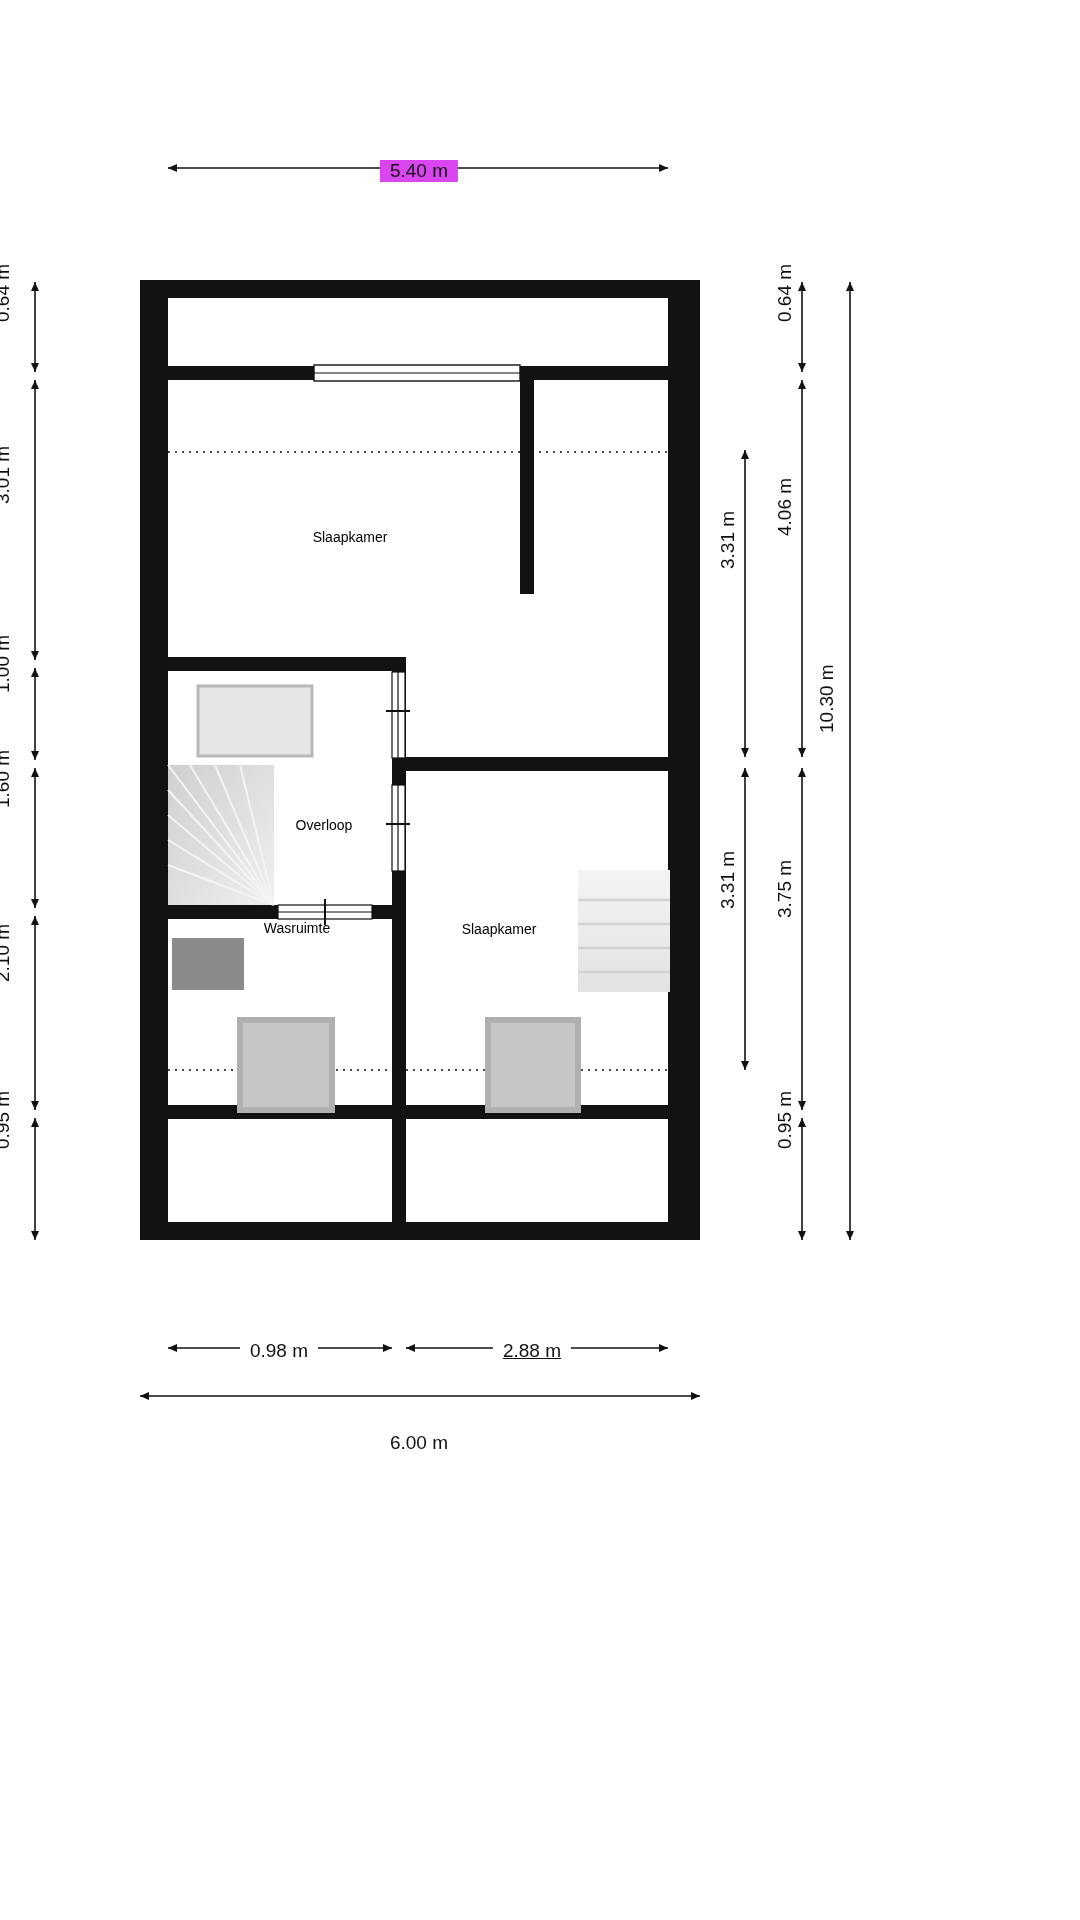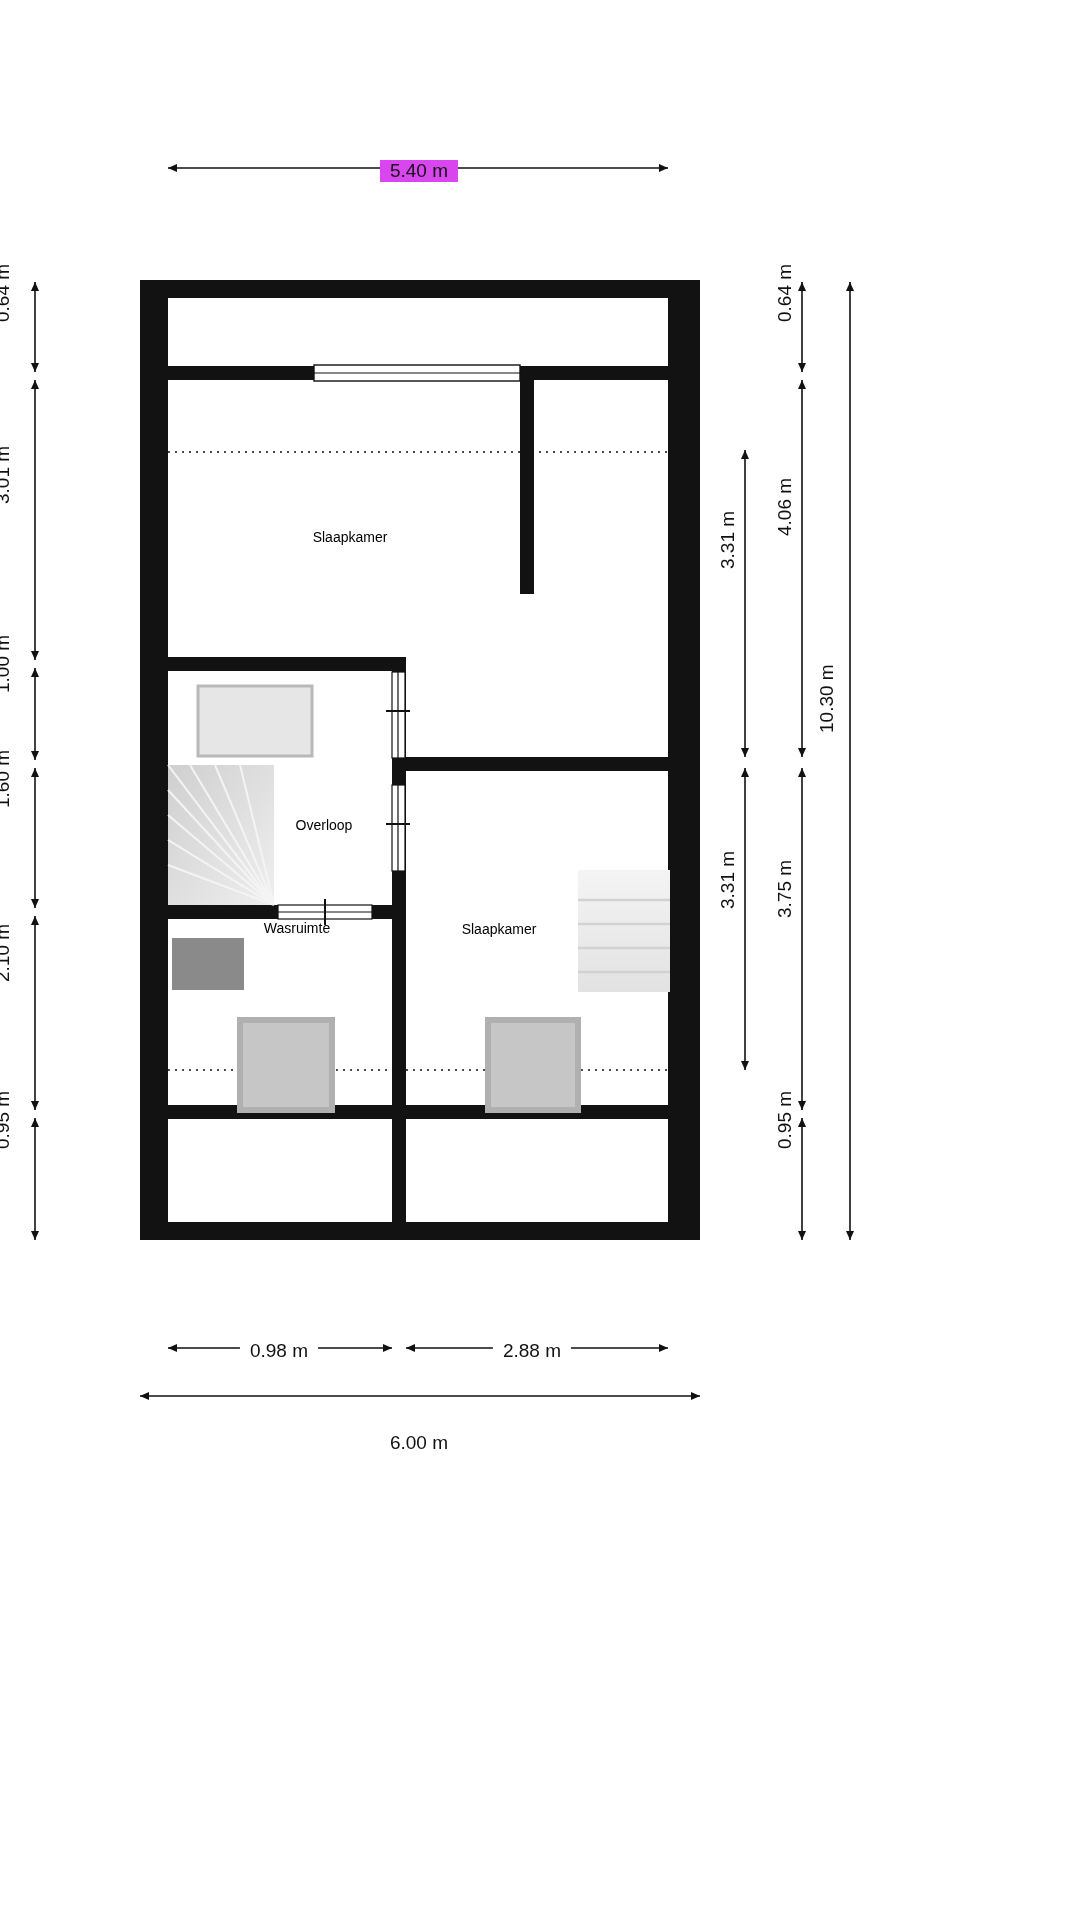--- a/index.html
+++ b/index.html
@@ -171,21 +171,21 @@
   <div class="room-label" style="left:324px; top:812px;margin-top:13px;">Overloop</div>
   <div class="room-label" style="left:297px; top:928px;">Wasruimte</div>
   <div class="room-label" style="left:499px; top:929px;">Slaapkamer</div>
 </div>
 
 <div>
 
   <div class="dim-label" style="left:419px; top:171px; transform:translate(-50%,-50%); background:#d946ef; padding:0 10px;">5.40 m</div>
 
   <div class="dim-label" style="left:279px; top:1351px; transform:translate(-50%,-50%); background:#fff; padding:0 10px;">0.98 m</div>
-  <div class="dim-label" style="left:532px; top:1351px; transform:translate(-50%,-50%); background:#fff; padding:0 10px;">2.88 m</div>
+  <div class="dim-label" style="left:532px; top:1351px; transform:translate(-50%,-50%); background:#fff; padding:0 10px;text-decoration:underline;">2.88 m</div>
   <div class="dim-label" style="left:419px; top:1399px; transform:translate(-50%,-50%); background:#fff; padding:0 10px;margin-top:44px;">6.00 m</div>
 
   <div class="dim-label vert" style="left:29px; top:341px; transform:translate(-50%,-50%) rotate(-90deg); background:#fff; padding:0 8px;">0.64 m</div>
   <div class="dim-label vert" style="left:29px; top:523px; transform:translate(-50%,-50%) rotate(-90deg); background:#fff; padding:0 8px;">3.01 m</div>
   <div class="dim-label vert" style="left:29px; top:712px; transform:translate(-50%,-50%) rotate(-90deg); background:#fff; padding:0 8px;">1.00 m</div>
   <div class="dim-label vert" style="left:29px; top:827px; transform:translate(-50%,-50%) rotate(-90deg); background:#fff; padding:0 8px;">1.60 m</div>
   <div class="dim-label vert" style="left:29px; top:1001px; transform:translate(-50%,-50%) rotate(-90deg); background:#fff; padding:0 8px;">2.10 m</div>
   <div class="dim-label vert" style="left:29px; top:1168px; transform:translate(-50%,-50%) rotate(-90deg); background:#fff; padding:0 8px;">0.95 m</div>
 
   <div class="dim-label vert" style="left:754px; top:588px; transform:translate(-50%,-50%) rotate(-90deg); background:#fff; padding:0 8px;">3.31 m</div>

